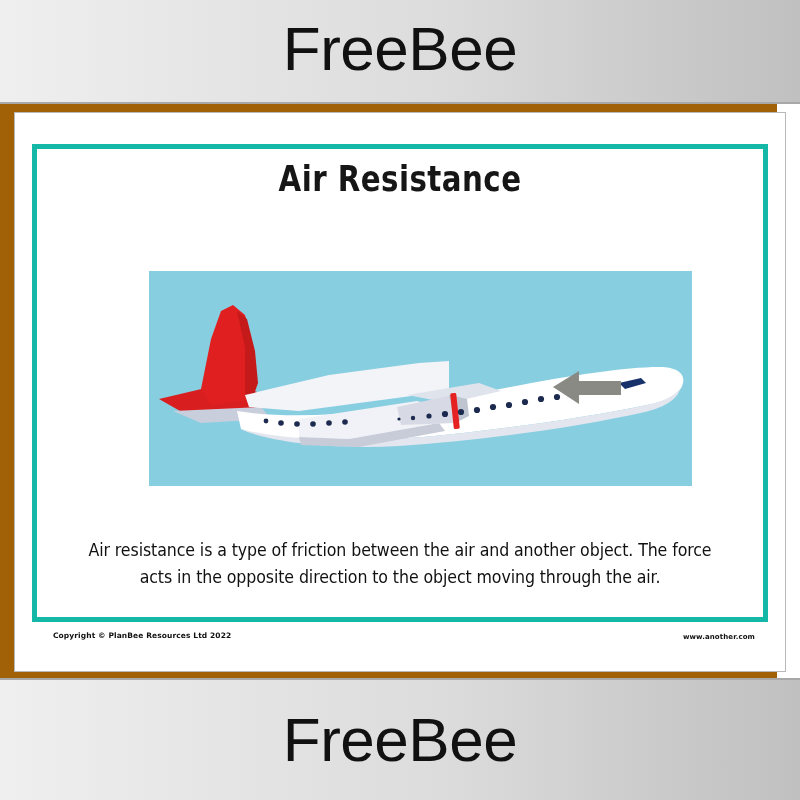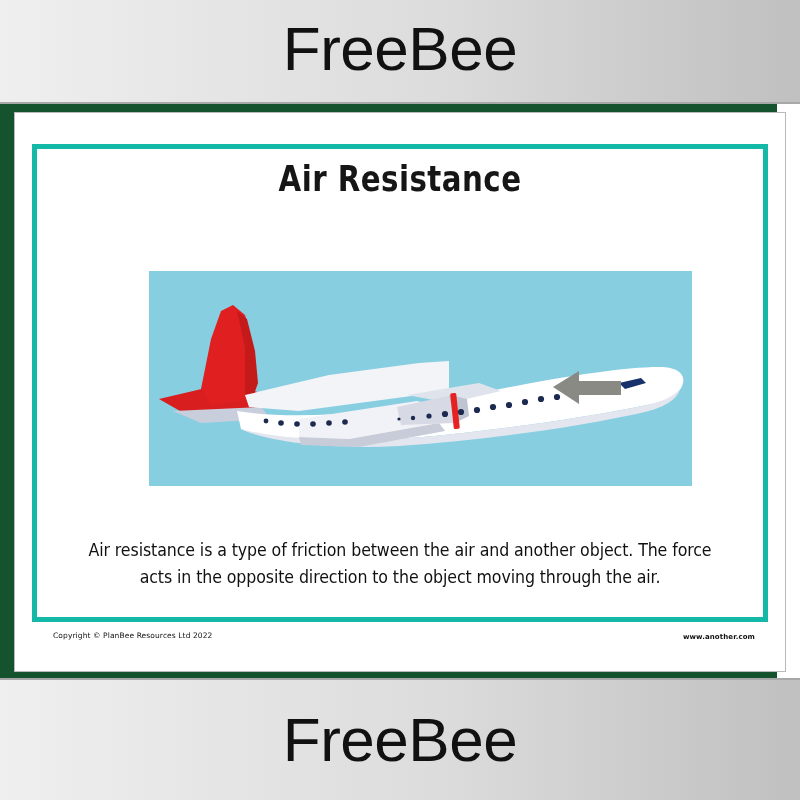--- a/index.html
+++ b/index.html
@@ -9,21 +9,21 @@
     height: 800px;
     overflow: hidden;
     background: #ffffff;
     font-family: "Liberation Sans", sans-serif;
   }
 
   #page {
     position: relative;
     width: 777px;
     height: 800px;
-    background: #14532d;
+    background: #a16207;
   }
 
   
   .banner {
     position: absolute;
     left: 0;
     width: 800px;
     background: linear-gradient(to right, #efefef 0%, #e6e6e6 25%, #dcdcdc 55%, #c9c9c9 85%, #c0c0c0 100%);
     display: flex;
     align-items: center;
@@ -119,21 +119,21 @@
     transform: scaleX(0.95);
   }
 
   
   .footer-left {
     position: absolute;
     left: 38px;
     top: 518px;
     font-family: "DejaVu Sans", sans-serif;
     font-size: 7.5px;
-    font-weight: 400;
+    font-weight: 700;
     color: #111111;
     letter-spacing: 0.1px;
   }
   .footer-right {
     position: absolute;
     right: 30px;
     top: 520px;
     font-family: "DejaVu Sans", sans-serif;
     font-size: 7px;
     font-weight: 700;

